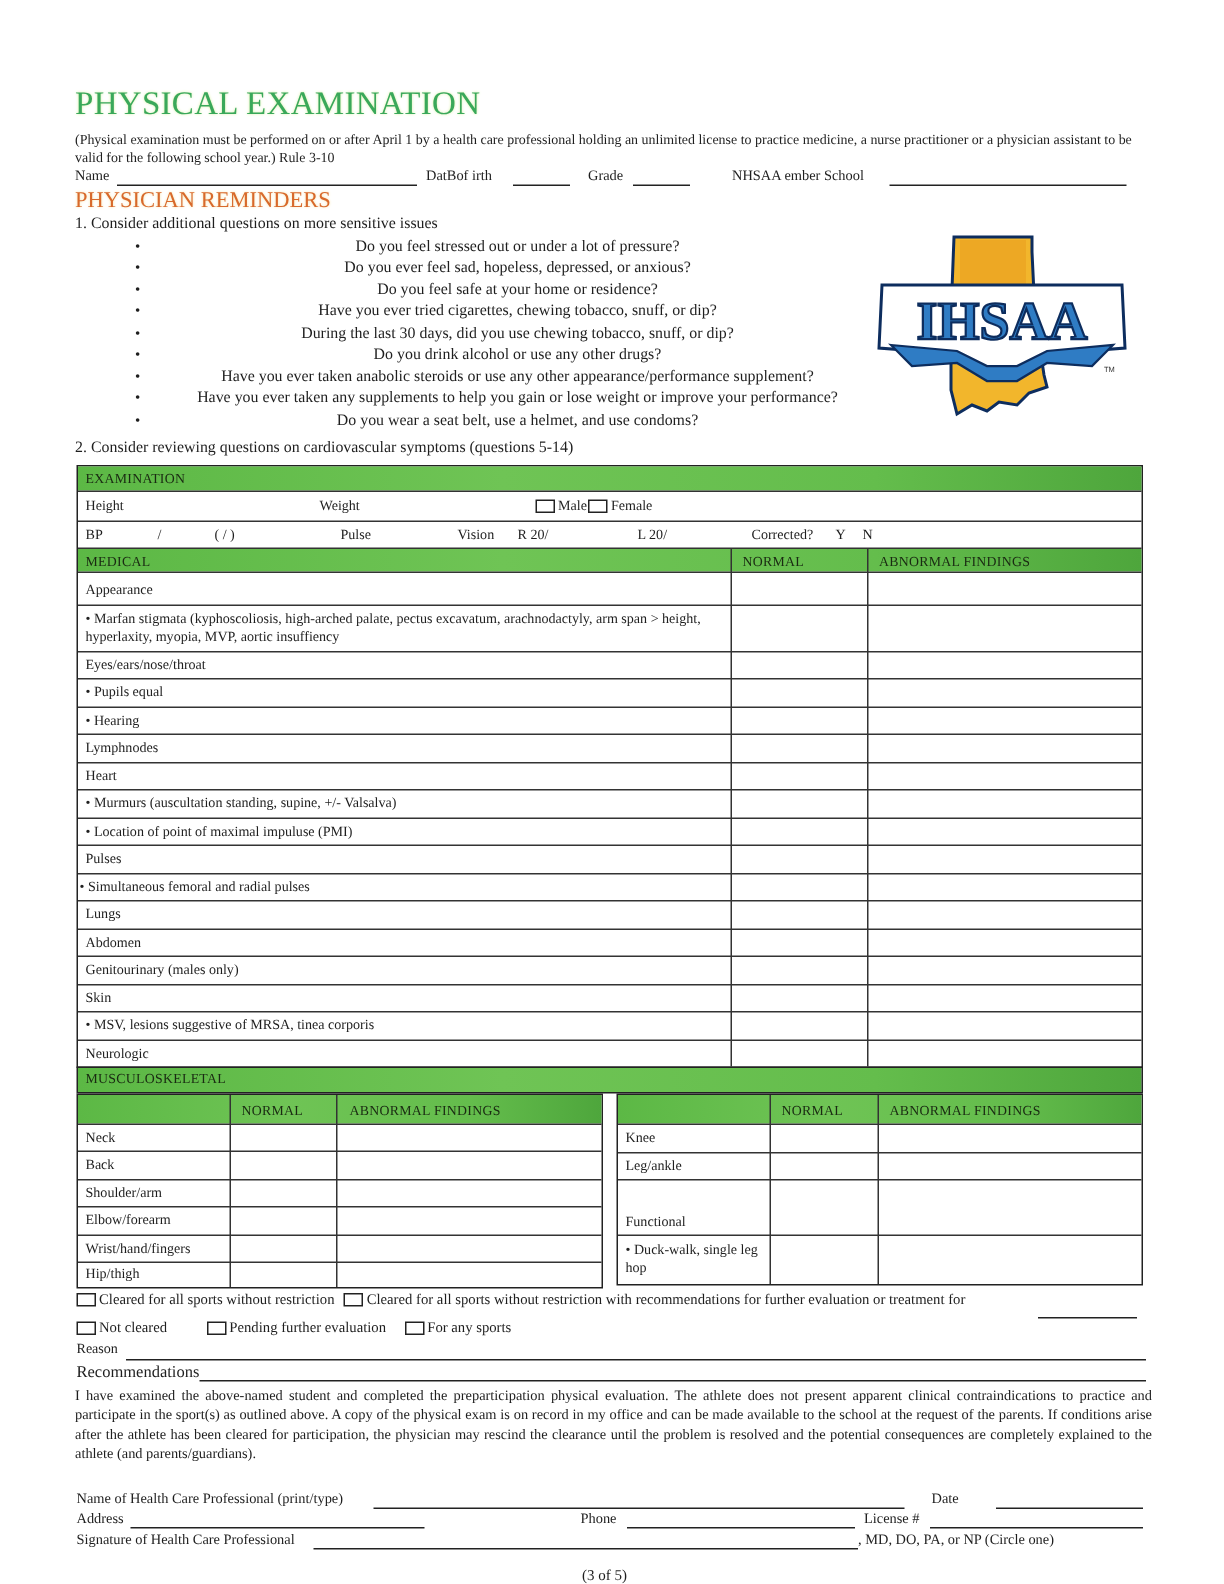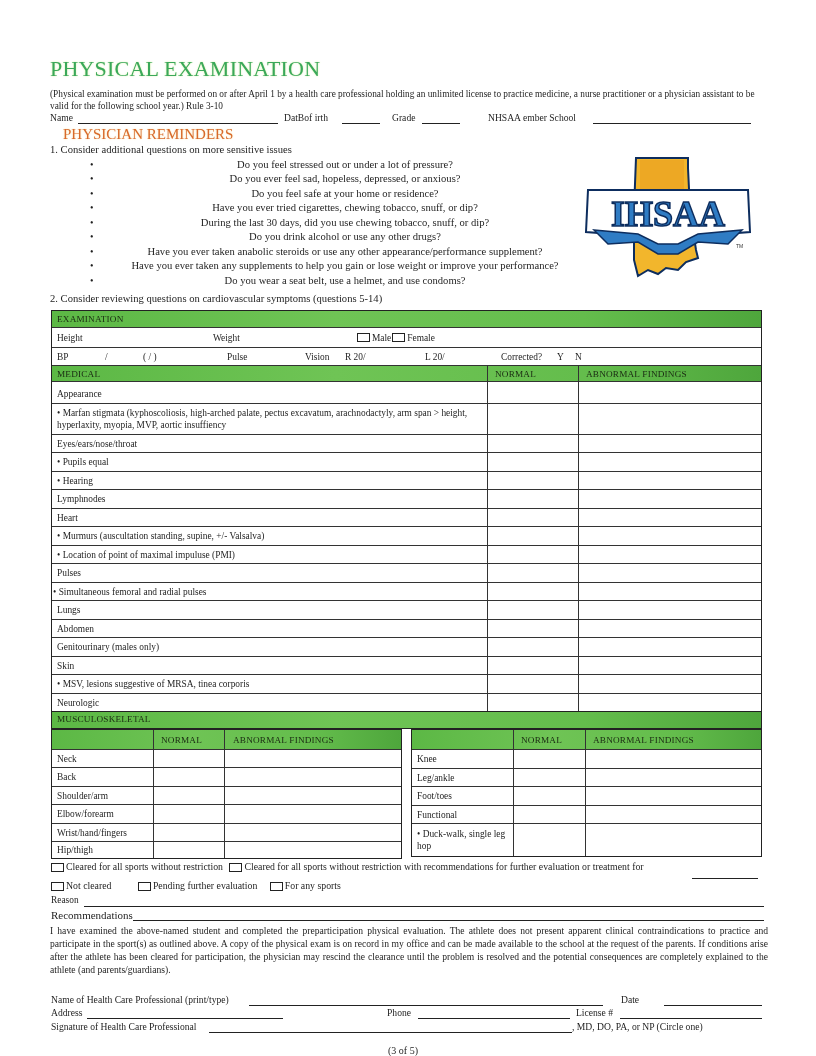--- a/index.html
+++ b/index.html
@@ -5,21 +5,21 @@
   * { box-sizing: border-box; margin: 0; padding: 0; }
   html, body { width: 816px; height: 1056px; background: #ffffff; }
   body { position: relative; font-family: "Liberation Serif", "DejaVu Serif", serif; color: #1e1e1e; overflow: hidden; }
   .abs { position: absolute; }
   .title { left: 50px; top: 56px; font-size: 22px; color: #3aa85a; letter-spacing: 0.2px; text-shadow: 0 0 2px #d8f0a0; }
   .intro { left: 50px; top: 88px; width: 720px; font-size: 9.3px; line-height: 12px; }
   .idrow { left: 50px; top: 112px; width: 720px; font-size: 9.6px; height: 14px; }
   .idrow span { position: absolute; top: 0; white-space: nowrap; }
   .uline { position: absolute; top: 11px; border-bottom: 1px solid #222; height: 0; }
   .uline.thick { border-bottom: 1.5px solid #222; }
-  .subtitle { left: 50px; top: 126px; font-size: 15px; color: #d8692b; text-shadow: 0 0 2px #f5e3a8; margin-left: 13px; }
+  .subtitle { left: 50px; top: 126px; font-size: 15px; color: #d8692b; text-shadow: 0 0 2px #f5e3a8; }
   .rem-list { left: 50px; top: 143px; width: 540px; font-size: 10.6px; line-height: 14.5px; }
   .rem-list .num { display: block; }
   .rem-list ul { list-style: none; padding-left: 40px; text-align: center; }
   .rem-list li { position: relative; padding-left: 10px; }
   .rem-list li::before { content: "•"; position: absolute; left: 0; top: 0; font-size: 10px; }
   .cardio { left: 50px; top: 293px; font-size: 10.6px; }
 
   
   .logo { left: 578px; top: 150px; width: 180px; height: 135px; }
 
@@ -208,23 +208,20 @@
     <div class="cell hdr" style="left:176px">ABNORMAL FINDINGS</div>
   </div>
   <div class="vline" style="left:101px"></div>
   <div class="vline" style="left:173px"></div>
   <div class="row" style="top:20px;height:19px">
       <div class="cell" style="left:0">Knee</div>
     </div>
   <div class="row" style="top:39px;height:18px">
       <div class="cell" style="left:0">Leg/ankle</div>
     </div>
-  <div class="row" style="top:57px;height:19px">
-      <div class="cell" style="left:0">Foot/toes</div>
-    </div>
   <div class="row" style="top:76px;height:18px">
       <div class="cell" style="left:0">Functional</div>
     </div>
   <div class="row" style="top:94px;height:32px;border-bottom:none">
       <div class="cell multiline" style="left:0;width:100px">• Duck-walk, single leg hop</div>
     </div>
 </div>
 
 <div class="clear-row" style="left:51px;top:861px">
   <span class="chk"></span><span>Cleared for all sports without restriction</span>

